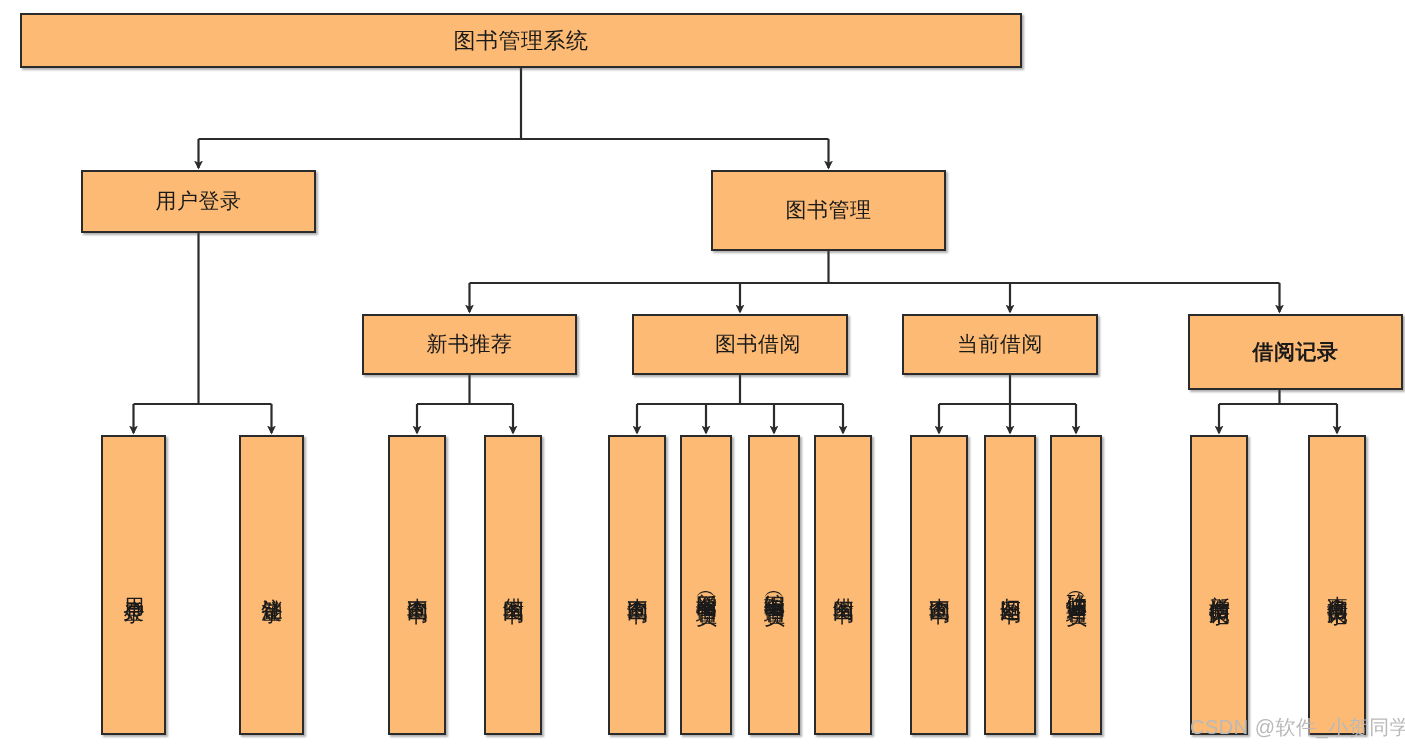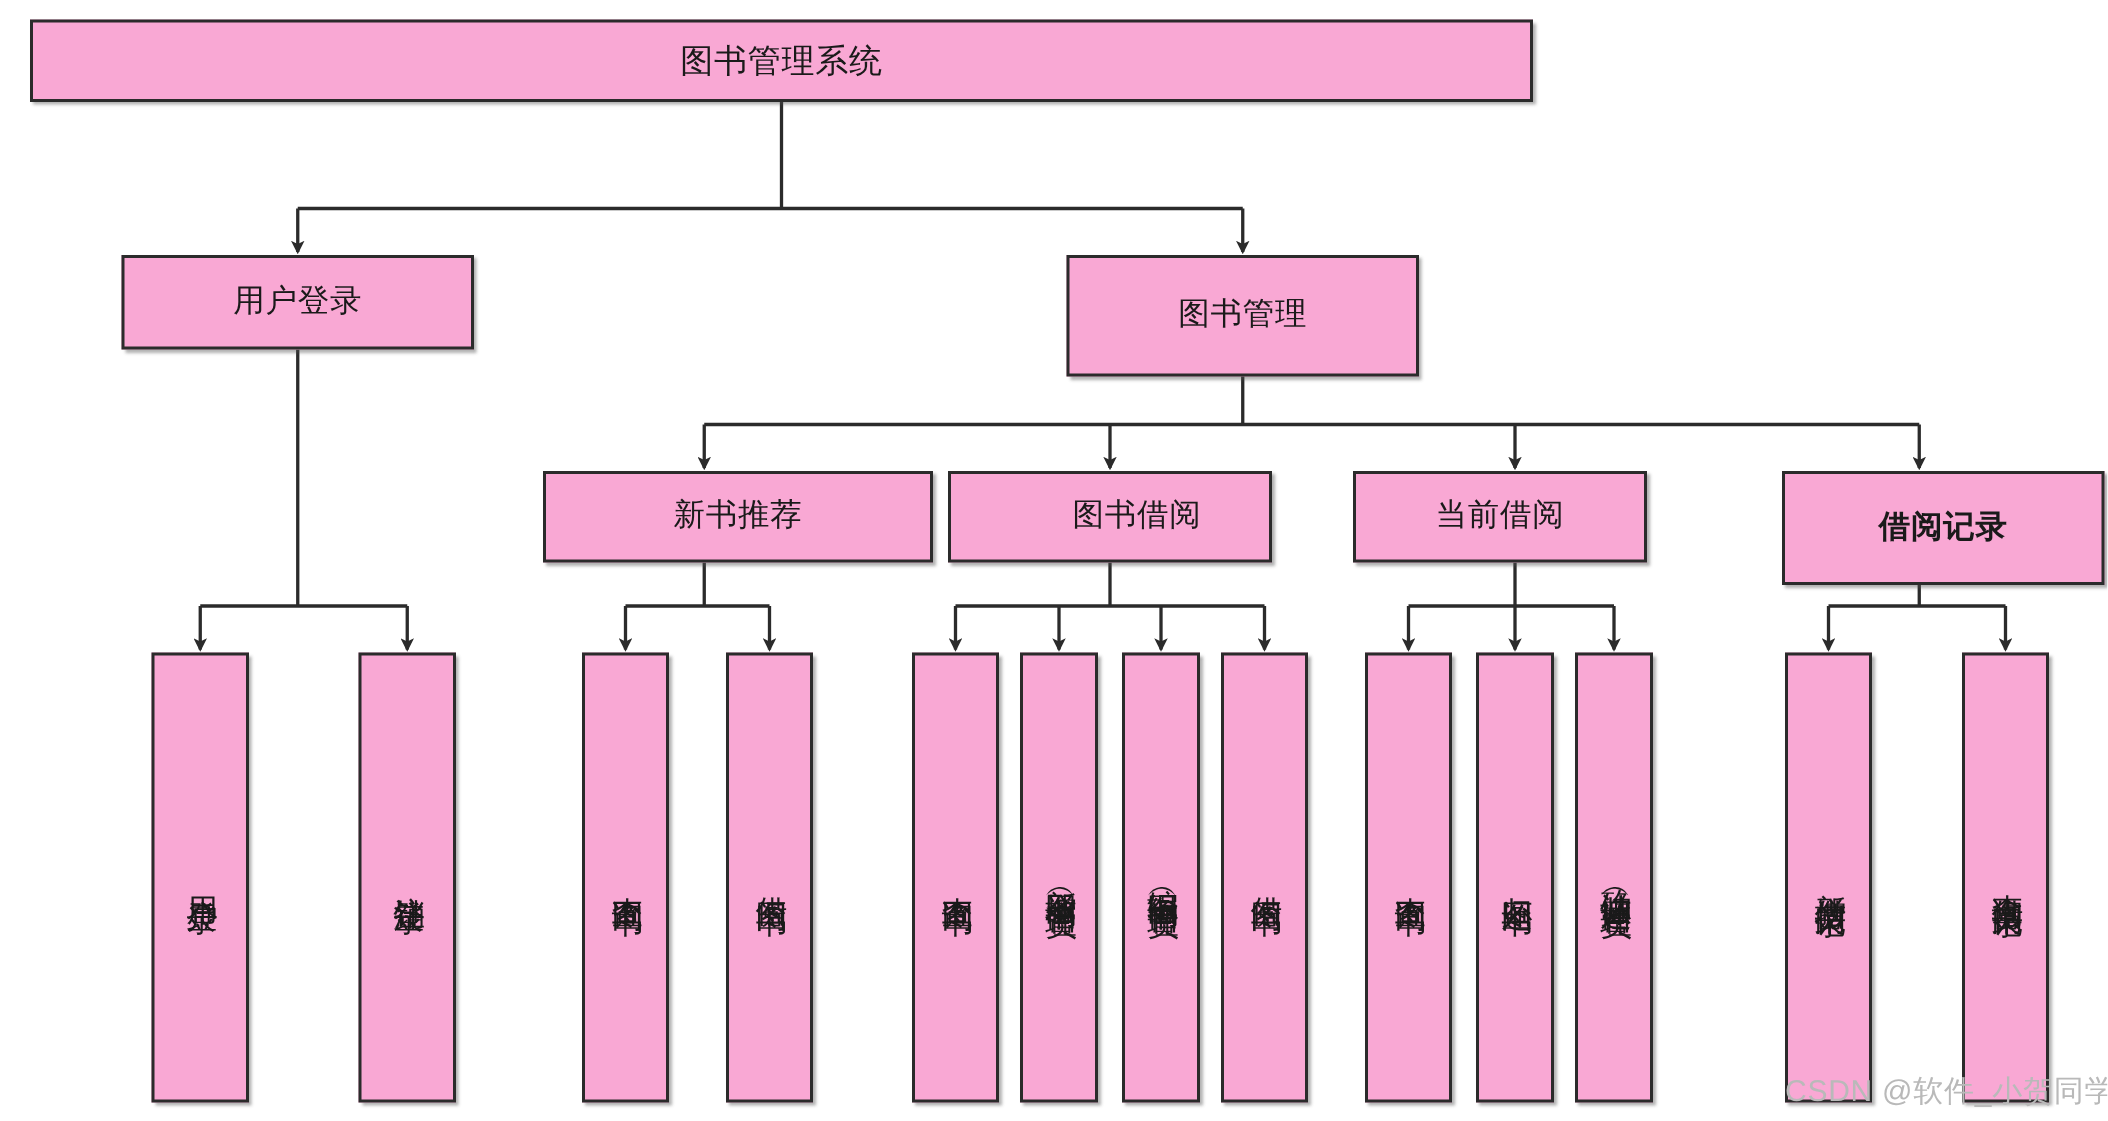--- a/index.html
+++ b/index.html
@@ -22,21 +22,21 @@
     left: 0;
     top: 0;
     width: 1405px;
     height: 747px;
     pointer-events: none;
   }
   .node {
     position: absolute;
     box-sizing: border-box;
     border: 2px solid #2b2b2b;
-    background: #f9a8d4;
+    background: #fdba74;
     box-shadow: 2px 2px 2px rgba(80,80,80,0.45);
     display: flex;
     align-items: center;
     justify-content: center;
     color: #1a1a1a;
   }
   .node .label {
     display: block;
     text-align: center;
     line-height: 1.18;
@@ -114,21 +114,21 @@
   <div id="node-layer">
       <div class="node horizontal root" style="left: 20px; top: 13px; width: 1002px; height: 55px;">
         <span class="label">图书管理系统</span>
       </div>
       <div class="node horizontal" style="left: 81px; top: 170px; width: 235px; height: 63px;">
         <span class="label">用户登录</span>
       </div>
       <div class="node horizontal" style="left: 711px; top: 170px; width: 235px; height: 81px;">
         <span class="label">图书管理</span>
       </div>
-      <div class="node horizontal" style="left: 362px; top: 314px; width: 260px; height: 61px;">
+      <div class="node horizontal" style="left: 362px; top: 314px; width: 215px; height: 61px;">
         <span class="label">新书推荐</span>
       </div>
       <div class="node horizontal" style="left: 632px; top: 314px; width: 216px; height: 61px; padding-left: 36px;">
         <span class="label">图书借阅</span>
       </div>
       <div class="node horizontal" style="left: 902px; top: 314px; width: 196px; height: 61px;">
         <span class="label">当前借阅</span>
       </div>
       <div class="node horizontal" style="left: 1188px; top: 314px; width: 215px; height: 76px; font-weight: bold;">
         <span class="label">借阅记录</span>

